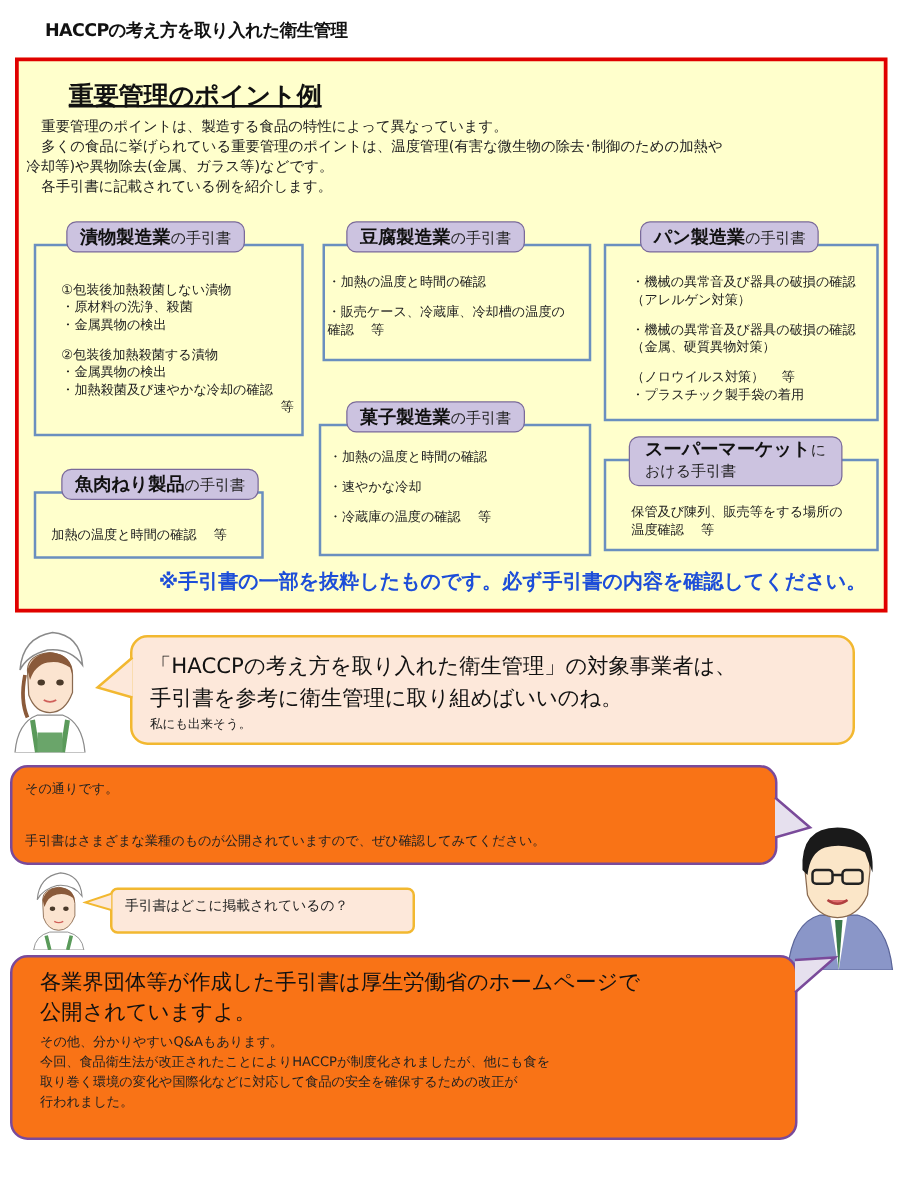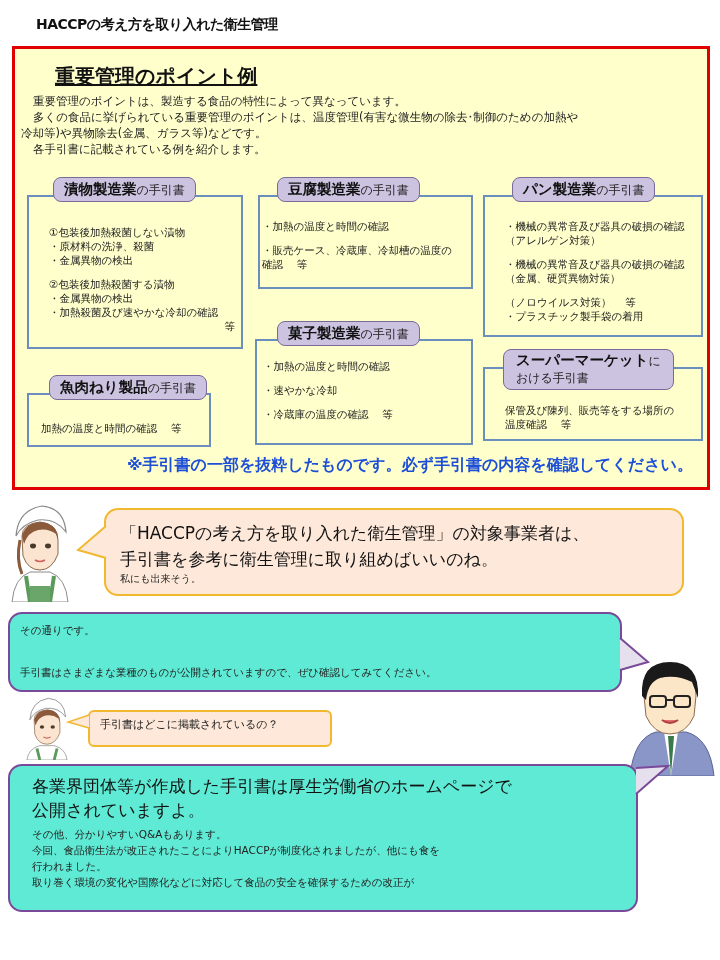--- a/index.html
+++ b/index.html
@@ -20,21 +20,21 @@
   .guide-body { position: absolute; left: 20px; right: 6px; }
   .guide-body .line { display: block; }
   .guide-body .gap { height: 10px; display: block; }
   .guide-body .right { text-align: right; }
 
   .footnote { position: absolute; right: 14px; top: 406px; font-size: 16px; font-weight: bold; color: #1d4ed8; }
 
   .char { position: absolute; }
   .bubble { position: absolute; border-radius: 14px; }
   .bubble-orange { background: #fde8da; border: 2px solid #f2b830; }
-  .bubble-purple { background: #5eead4; border: 2px solid #7a4a9a; padding-left: 48px; }
+  .bubble-purple { background: #f97316; border: 2px solid #7a4a9a; padding-left: 48px; }
 
   .b1 { left: 104px; top: 508px; width: 580px; height: 88px; }
   .b1 .big { position: absolute; left: 14px; top: 10px; font-size: 17px; line-height: 26px; color: #111; }
   .b1 .small { position: absolute; left: 14px; top: 62px; font-size: 10px; color: #222; }
 
   .b2 { left: 8px; top: 612px; width: 614px; height: 80px; }
   .b2 .s1 { position: absolute; left: 10px; top: 10px; font-size: 10.5px; color: #222; }
   .b2 .big { position: absolute; left: 10px; top: 27px; font-size: 16px; color: #111; }
   .b2 .s2 { position: absolute; left: 10px; top: 52px; font-size: 10.5px; color: #222; }
 
@@ -208,19 +208,19 @@
 </svg>
 
 <div class="bubble bubble-purple b4">
   <div class="big">
     <span>各業界団体等が作成した手引書は厚生労働省のホームページで</span><br>
     <span>公開されていますよ。</span>
   </div>
   <div class="small">
     <div>その他、分かりやすいQ&amp;Aもあります。</div>
     <div>今回、食品衛生法が改正されたことによりHACCPが制度化されましたが、他にも食を</div>
+    <div>取り巻く環境の変化や国際化などに対応して食品の安全を確保するための改正が</div>
     <div>行われました。</div>
-    <div>取り巻く環境の変化や国際化などに対応して食品の安全を確保するための改正が</div>
   </div>
 </div>
 <svg style="position:absolute; left:634px; top:764px;" width="40" height="40">
   <path d="M2 4 L34 2 L2 30" fill="#e6e0ee" stroke="#7a4a9a" stroke-width="2"></path>
 </svg>
 
 </body></html>

